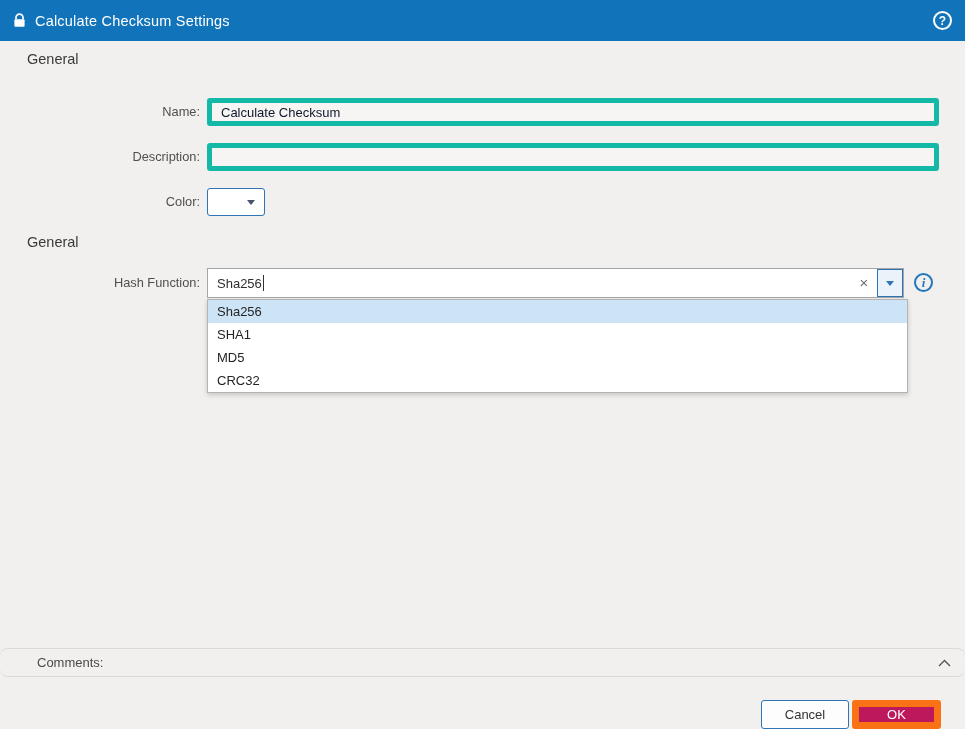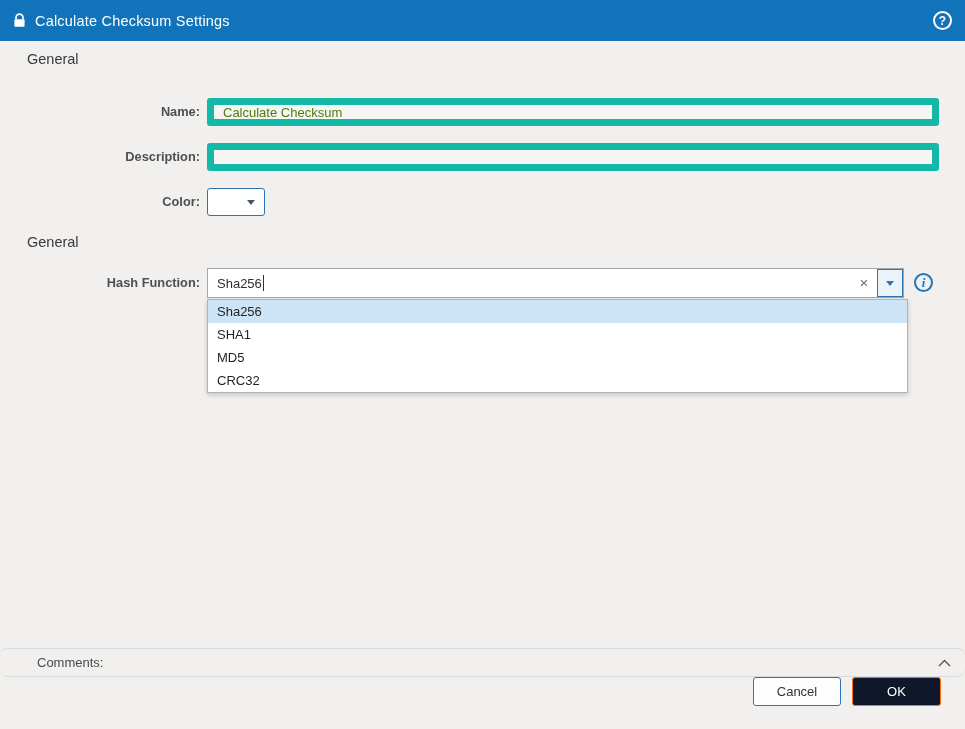--- a/index.html
+++ b/index.html
@@ -24,32 +24,32 @@
   }
 
   
   .section-heading { position:absolute; left:27px; font-size:14.5px; color:#3a3a3a; }
   #general-heading { top:51px; }
   #settings-heading { top:234px; }
 
   
   .field-label {
     position:absolute; left:0; width:200px; text-align:right;
-    font-size:12.8px; color:#4f4f4f; line-height:28px;font-weight:bold;
+    font-size:12.8px; color:#4f4f4f; line-height:28px;
   }
   #name-label { top:98px; }
   #description-label { top:143px; }
   #color-label { top:188px; }
   #hash-label { top:268px; line-height:30px; }
 
   
   .text-input {
     position:absolute; left:207px; width:732px; height:28px;
-    border:7px solid #14b8a6; border-radius:3px; background:#f6f5f4;
-    font-family:inherit; font-size:13px; color:#4d7c0f; padding:0 9px; outline:none;
+    border:5px solid #14b8a6; border-radius:3px; background:#f6f5f4;
+    font-family:inherit; font-size:13px; color:#0f172a; padding:0 9px; outline:none;
   }
   #name-input { top:98px; }
   #description-input { top:143px; }
 
   
   .color-select {
     position:absolute; left:207px; top:188px; width:58px; height:28px;
     border:1px solid #2e75b6; border-radius:3px; background:#ffffff;
     display:flex; align-items:center; justify-content:flex-end; padding-right:9px; cursor:pointer;
   }
@@ -102,25 +102,25 @@
     position:absolute; left:0; right:0; top:648px; height:29px;
     border-top:1px solid #d9d9d9; border-bottom:1px solid #d9d9d9;
     display:flex; align-items:center; padding:0 14px 0 37px;border-radius:8px;
   }
   .comments-label { font-size:13px; color:#4a4a4a; }
   .collapse-icon { margin-left:auto; cursor:pointer; display:flex; align-items:center; }
 
   
   .footer {
     position:absolute; left:0; right:0; top:677px; bottom:0;
-    display:flex; align-items:flex-start; justify-content:flex-end; gap:11px; padding-right:24px;
+    display:flex; align-items:flex-end; justify-content:flex-end; gap:3px; padding-right:24px;
   }
   .btn { height:29px; border-radius:3px; font-size:13px; font-family:inherit; cursor:pointer; }
   .btn-cancel { width:88px; background:#fdfdfd; border:1px solid #2e75b6; color:#333; }
-  .btn-ok { width:89px; background:#0f172a; border:1px solid #f97316; color:#ffffff; }
+  .btn-ok { width:89px; background:#be185d; border:7px solid #f97316; color:#ffffff; }
 </style>
 </head>
 <body>
 
 <div class="dialog">
 
   <div class="header">
     <span class="lock-icon">
       <svg width="13" height="15" viewBox="0 0 13 15">
         <path d="M3 6.2V4.6a3.5 3.5 0 0 1 7 0v1.6" fill="none" stroke="#ffffff" stroke-width="1.7"></path>

